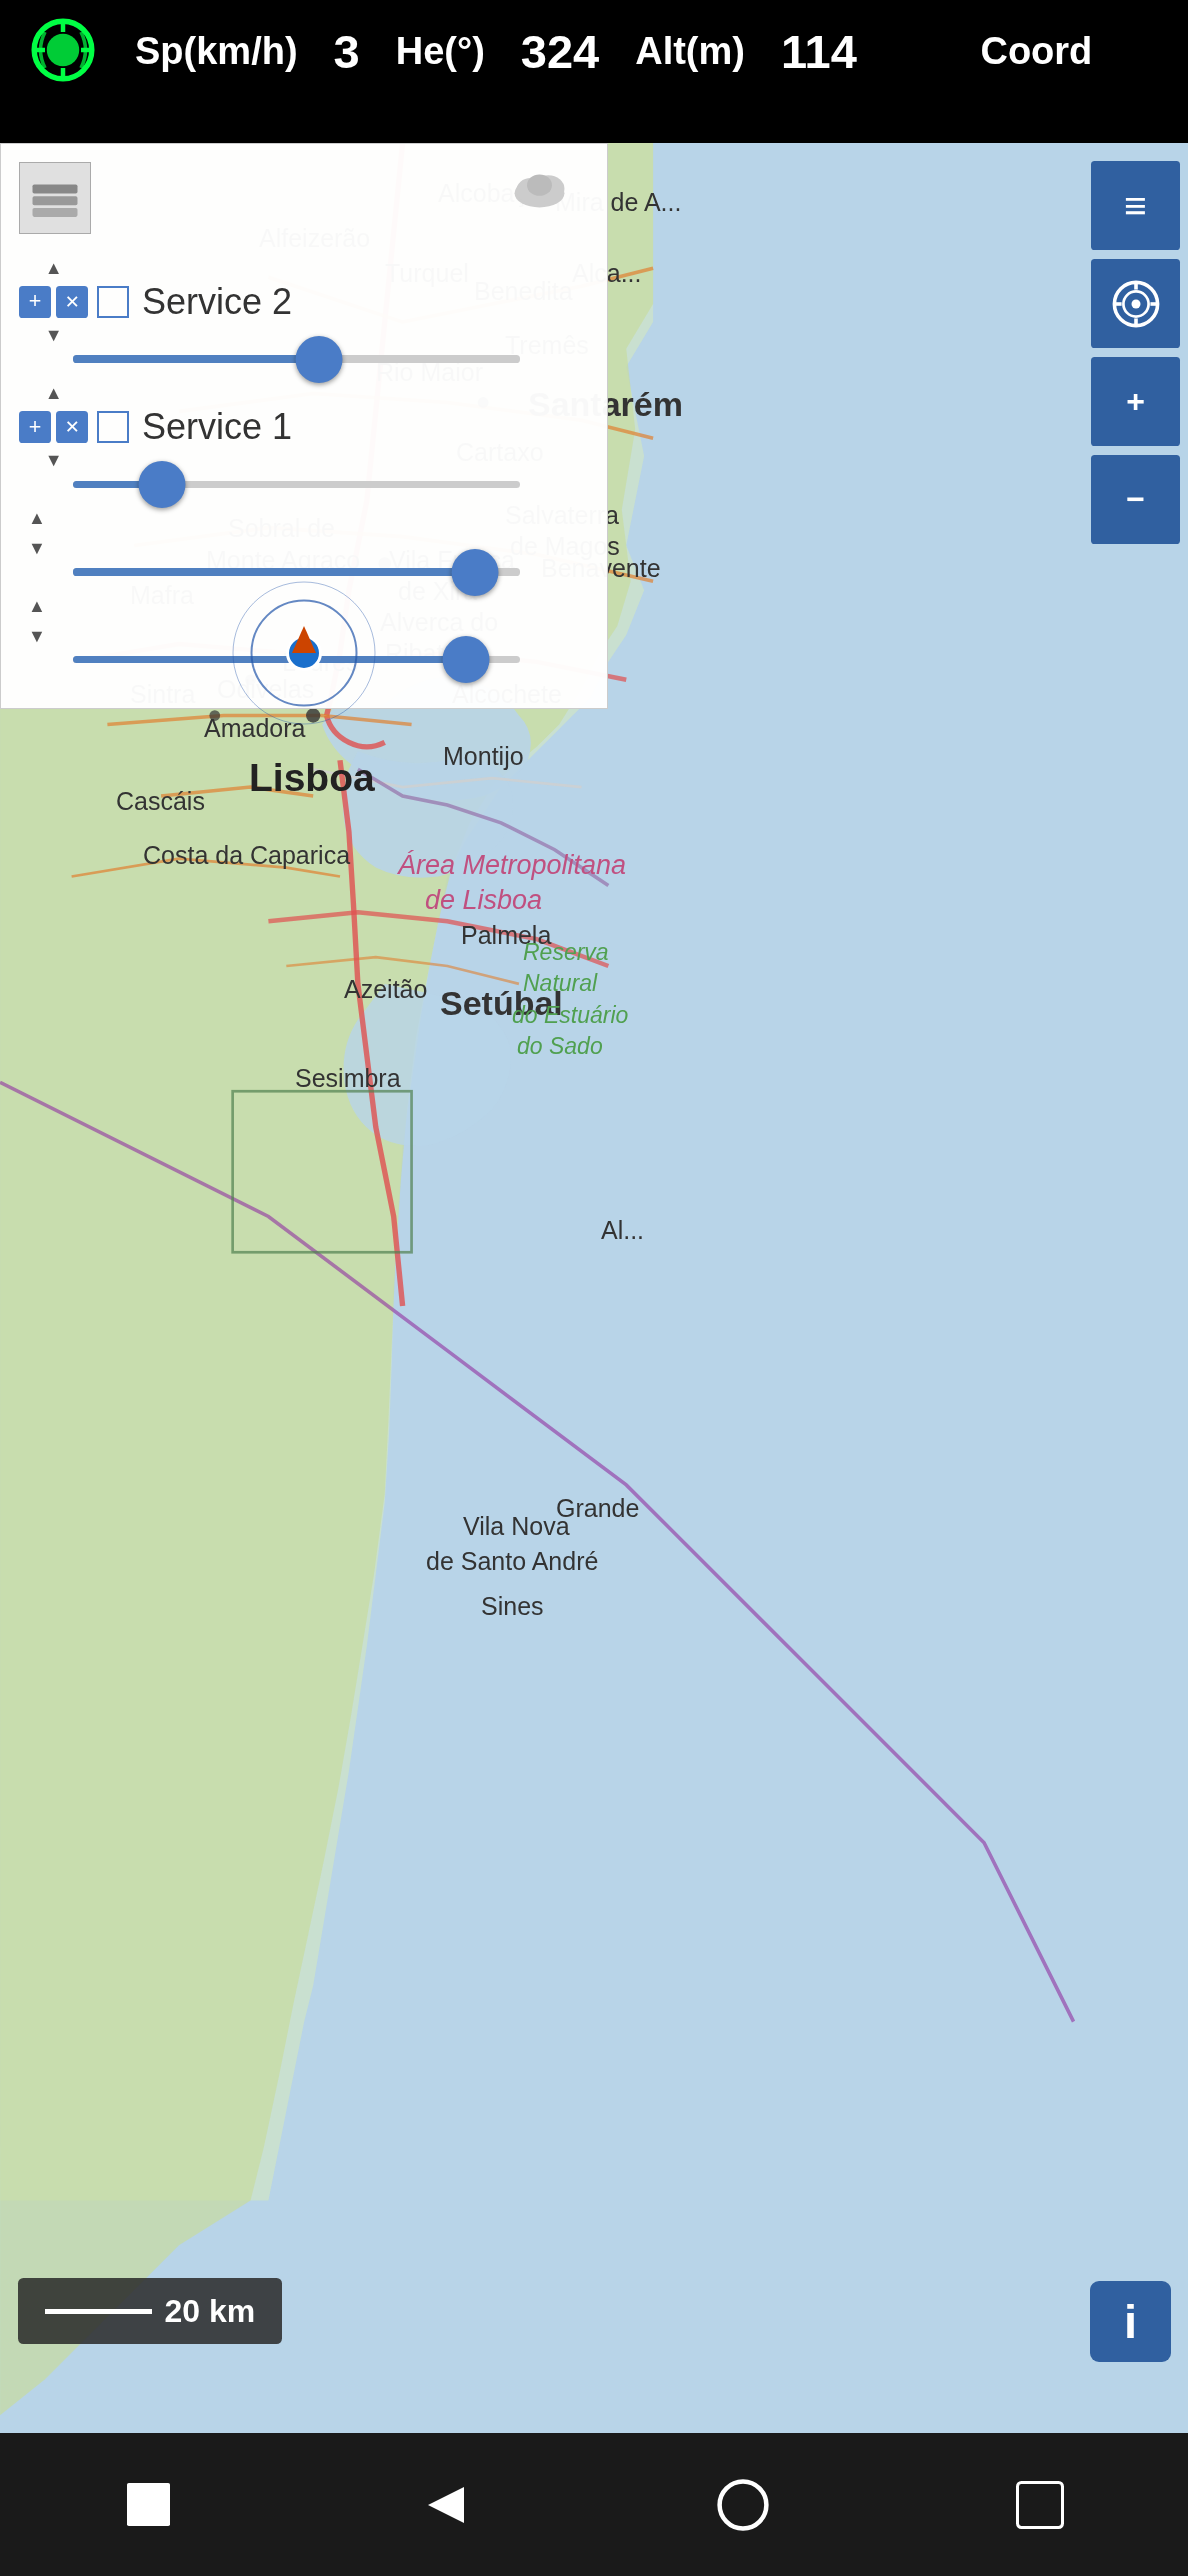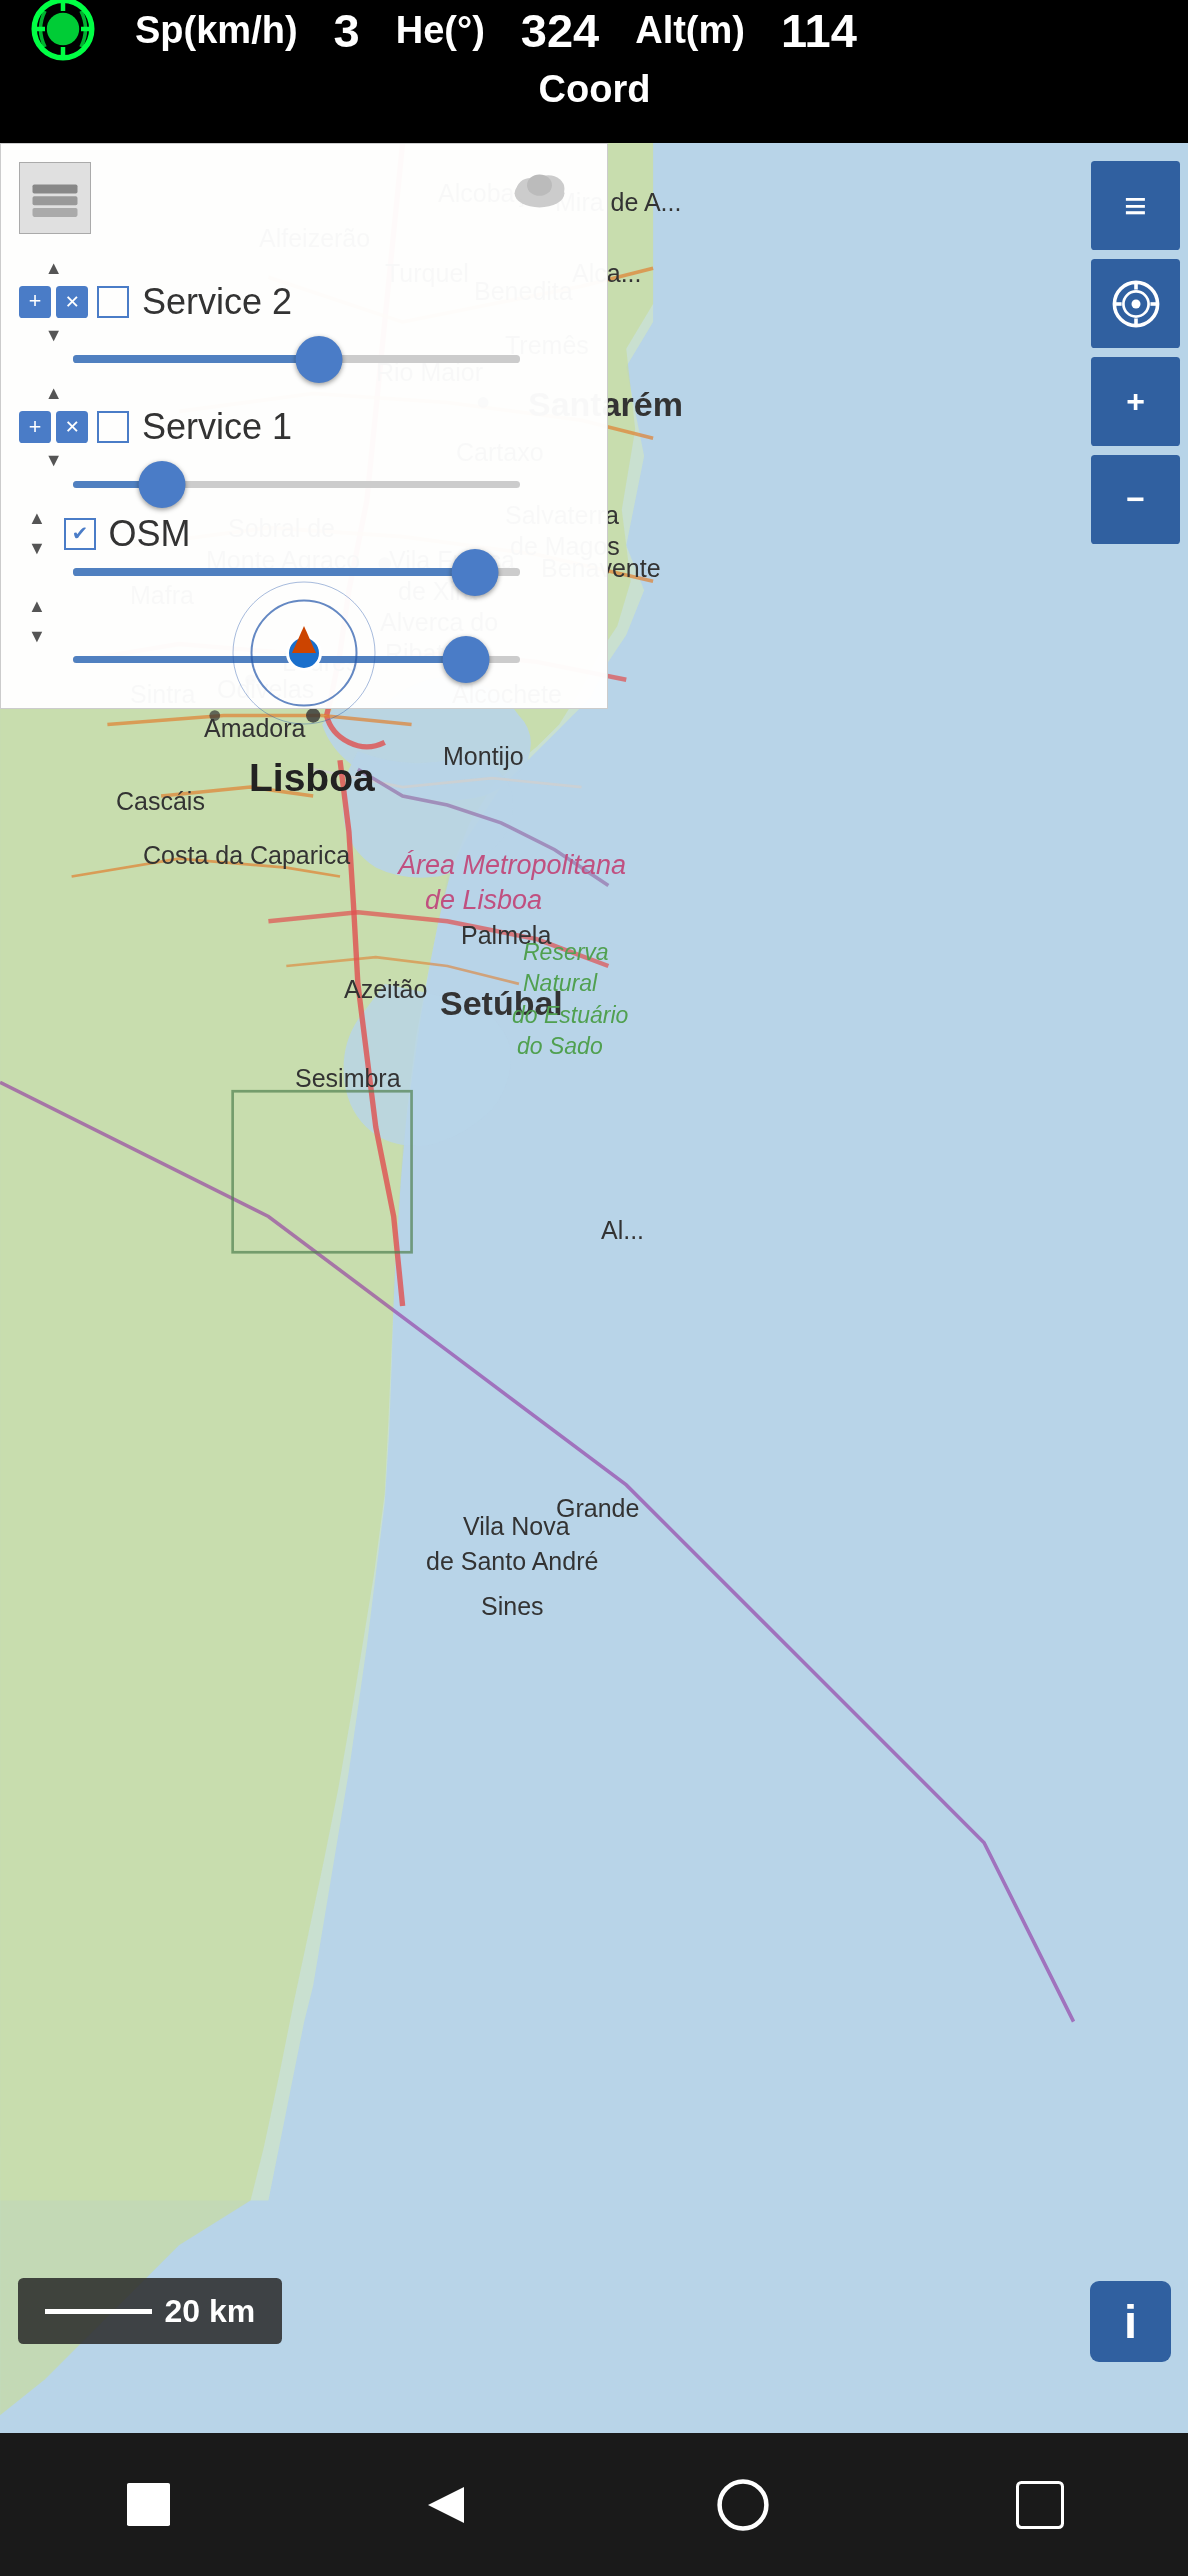--- a/index.html
+++ b/index.html
@@ -14,21 +14,20 @@
 
     
     #status-bar {
       position: absolute;
       top: 0;
       left: 0;
       width: 100%;
       height: 103px;
       background: #000;
       display: flex;
-      flex-direction: column;
       align-items: center;
       justify-content: center;
       z-index: 100;
     }
     .status-row1 {
       display: flex;
       align-items: center;
       gap: 36px;
       width: 100%;
       padding: 0 27px;
@@ -568,24 +567,20 @@
         <div class="slider-fill" style="width:20%"></div>
         <div class="slider-thumb" style="left:20%"></div>
       </div>
     </div>
 
     <div class="layer-row">
       <div class="layer-controls-col">
         <div class="arrow-up">▲</div>
         <div class="arrow-down">▼</div>
       </div>
-      <div class="layer-name-area">
-        <div class="layer-checkbox checked"></div>
-        <span class="layer-label">OSM</span>
-      </div>
     </div>
     <div class="slider-row">
       <div class="slider-track">
         <div class="slider-fill" style="width:90%"></div>
         <div class="slider-thumb" style="left:90%"></div>
       </div>
     </div>
 
     <div class="layer-row">
       <div class="layer-controls-col">

